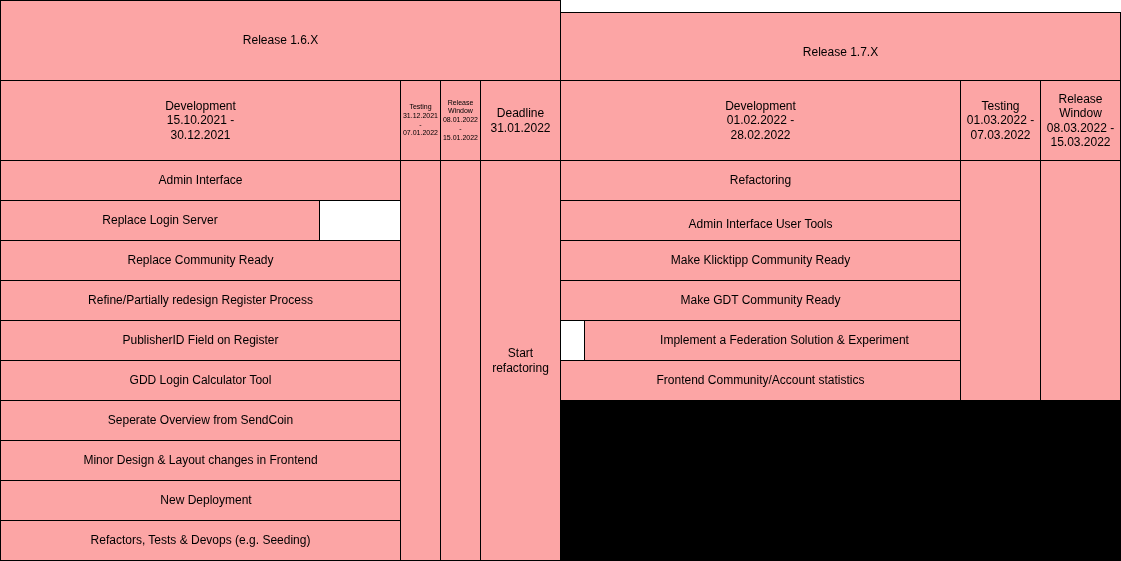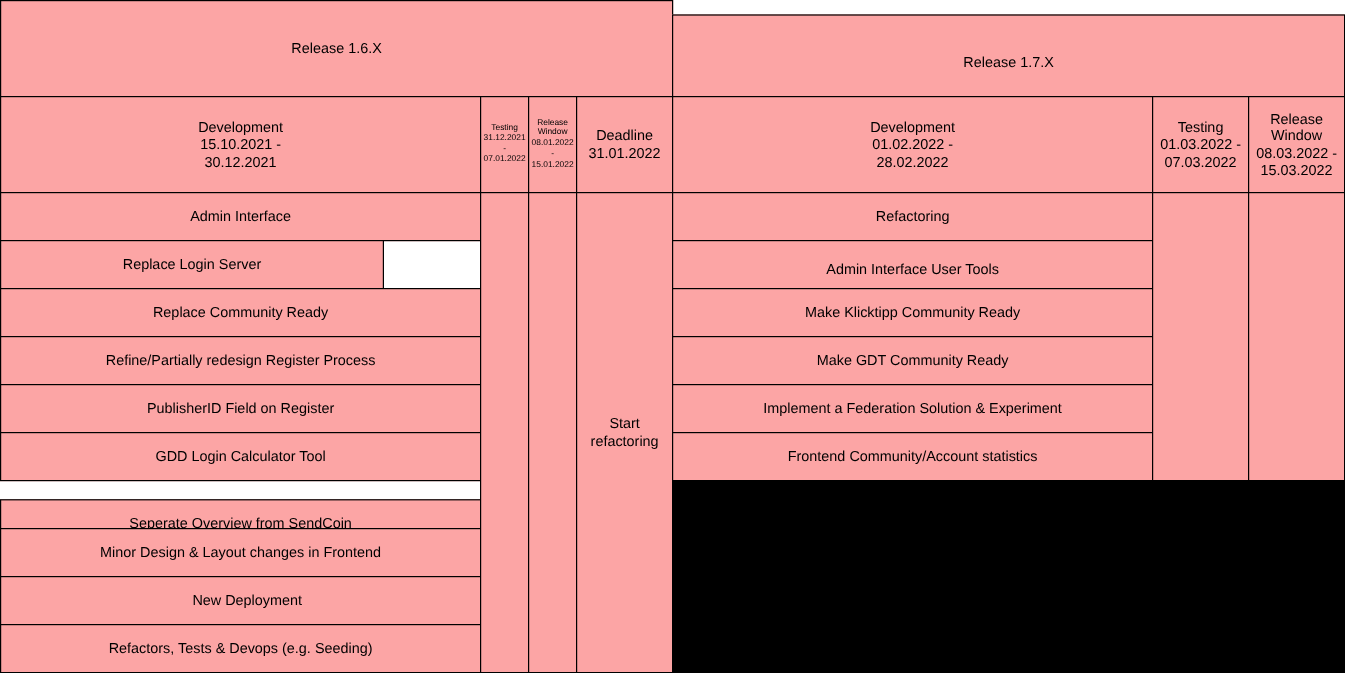--- a/index.html
+++ b/index.html
@@ -59,21 +59,21 @@
 
   <div class="cell" style="left:480px; top:80px; width:81px; height:81px;">Deadline
 31.01.2022</div>
 
   <div class="cell" style="left:0; top:160px; width:401px; height:41px;">Admin Interface</div>
   <div class="cell" style="left:0; top:200px; width:320px; height:41px;">Replace Login Server</div>
   <div class="cell" style="left:0; top:240px; width:401px; height:41px;">Replace Community Ready</div>
   <div class="cell" style="left:0; top:280px; width:401px; height:41px;">Refine/Partially redesign Register Process</div>
   <div class="cell" style="left:0; top:320px; width:401px; height:41px;">PublisherID Field on Register</div>
   <div class="cell" style="left:0; top:360px; width:401px; height:41px;">GDD Login Calculator Tool</div>
-  <div class="cell" style="left:0; top:400px; width:401px; height:41px;margin-top:16px;">Seperate Overview from SendCoin</div>
+  <div class="cell" style="left:0; top:400px; width:401px; height:41px;">Seperate Overview from SendCoin</div>
   <div class="cell" style="left:0; top:440px; width:401px; height:41px;">Minor Design &amp; Layout changes in Frontend</div>
   <div class="cell" style="left:0; top:480px; width:401px; height:41px;padding-left:11px;">New Deployment</div>
   <div class="cell" style="left:0; top:520px; width:401px; height:41px;">Refactors, Tests &amp; Devops (e.g. Seeding)</div>
 
   <div class="cell" style="left:400px; top:160px; width:41px; height:401px;"></div>
   <div class="cell" style="left:440px; top:160px; width:41px; height:401px;"></div>
 
   <div class="cell" style="left:480px; top:160px; width:81px; height:401px; padding:0 18px;">Start refactoring</div>
 
   <div class="cell" style="left:560px; top:0; width:561px; height:81px;margin-top:12px;">Release 1.7.X</div>
@@ -88,21 +88,21 @@
 
   <div class="cell" style="left:1040px; top:80px; width:81px; height:81px;">Release
 Window
 08.03.2022 -
 15.03.2022</div>
 
   <div class="cell" style="left:560px; top:160px; width:401px; height:41px;">Refactoring</div>
   <div class="cell" style="left:560px; top:200px; width:401px; height:48px;">Admin Interface User Tools</div>
   <div class="cell" style="left:560px; top:240px; width:401px; height:41px;">Make Klicktipp Community Ready</div>
   <div class="cell" style="left:560px; top:280px; width:401px; height:41px;">Make GDT Community Ready</div>
-  <div class="cell" style="left:560px; top:320px; width:401px; height:41px;">Implement a Federation Solution &amp; Experiment</div>
+  <div class="cell" style="left:584px; top:320px; width:401px; height:41px;">Implement a Federation Solution &amp; Experiment</div>
   <div class="cell" style="left:560px; top:360px; width:401px; height:41px;">Frontend Community/Account statistics</div>
 
   <div class="cell" style="left:960px; top:160px; width:81px; height:241px;"></div>
   <div class="cell" style="left:1040px; top:160px; width:81px; height:241px;"></div>
 
   <div class="cell black" style="left:560px; top:400px; width:561px; height:161px;"></div>
 
 </div>
 
 </body></html>

